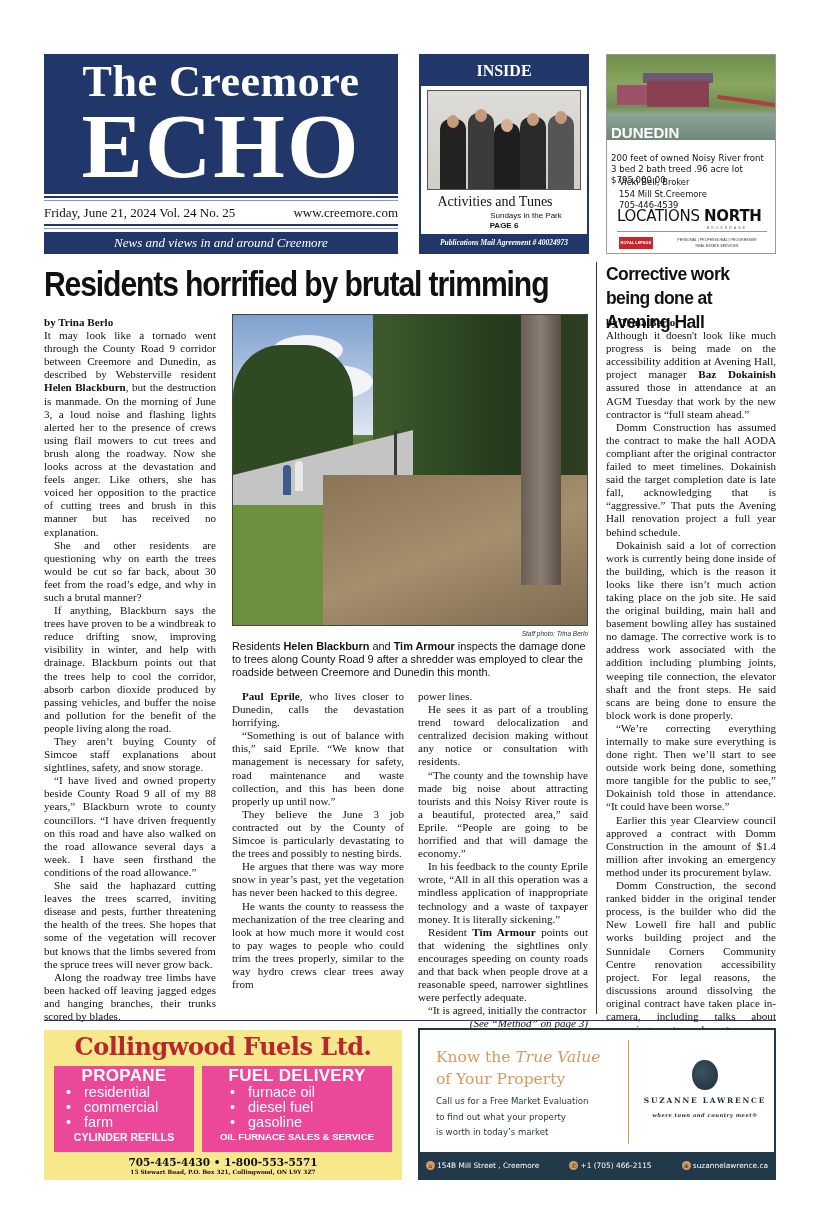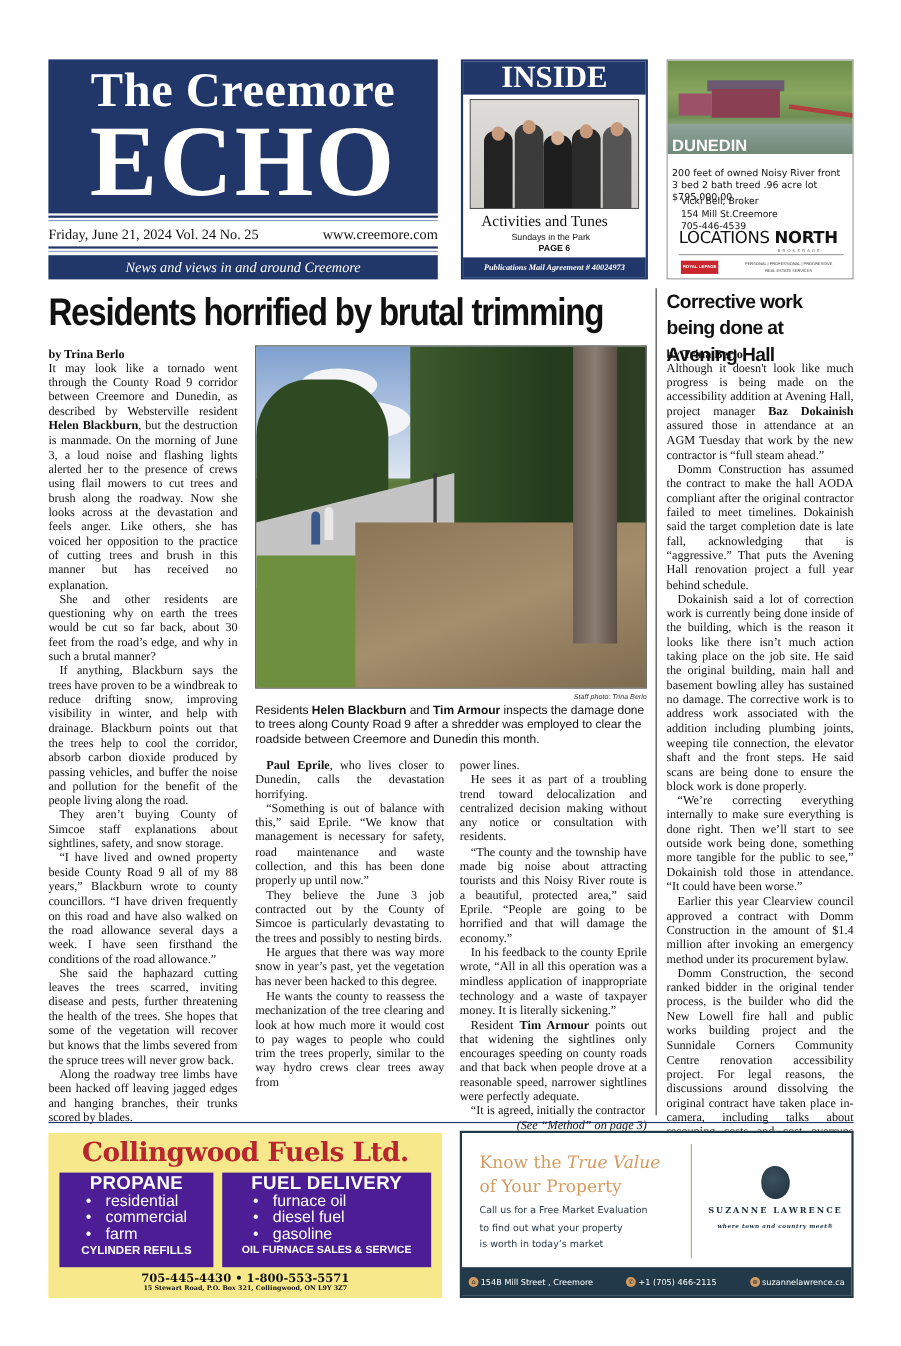--- a/index.html
+++ b/index.html
@@ -15,26 +15,26 @@
     font-family: "Liberation Serif", serif; font-weight: bold; font-size: 92px; line-height: 96px; letter-spacing: 2px; }
   .mast-rule { position: absolute; left: 0; width: 354px; height: 2px; background: #213669; }
   .mast-rule.thin { height: 1px; background: #8a98c0; }
   .mast-dateline { position: absolute; left: 0; top: 150px; width: 354px; height: 18px; display: flex;
     justify-content: space-between; font-size: 13px; line-height: 18px; font-family: "Liberation Serif", serif; }
   .mast-tagline { position: absolute; left: 0; top: 178px; width: 354px; height: 22px; background: #213669; color: #fff;
     text-align: center; font-style: italic; font-size: 13px; line-height: 22px; }
 
   
   .inside { position: absolute; left: 419px; top: 54px; width: 170px; height: 200px; border: 2px solid #213669; background: #fff; }
-  .inside-head { height: 30px; background: #213669; color: #fff; text-align: center; font-weight: bold; font-size: 28px; line-height: 30px; }
+  .inside-head { height: 30px; background: #213669; color: #fff; text-align: center; font-weight: bold; font-size: 16px; line-height: 30px; }
   .inside-photo { position: absolute; left: 6px; top: 34px; width: 154px; height: 100px; background: linear-gradient(#dedcd8, #cfcdc8); border: 1px solid #555; overflow: hidden; }
   .band-person { position: absolute; bottom: 0; width: 26px; border-radius: 10px 10px 0 0; }
   .band-head { position: absolute; width: 12px; height: 13px; border-radius: 50%; background: #c79a7b; }
   .inside-title { position: absolute; left: 0; top: 138px; width: 148px; text-align: center; font-size: 14px; line-height: 16px; }
-  .inside-sub { position: absolute; left: 0; top: 155px; width: 166px; text-align: left; font-family: "Liberation Sans", sans-serif; font-size: 8px; line-height: 10px; padding-left: 44px; }
+  .inside-sub { position: absolute; left: 0; top: 155px; width: 166px; text-align: center; font-family: "Liberation Sans", sans-serif; font-size: 8px; line-height: 10px; padding-left: 44px; }
   .inside-page { position: absolute; left: 0; top: 165px; width: 166px; text-align: center; font-family: "Liberation Sans", sans-serif; font-size: 8px; font-weight: bold; line-height: 10px; }
   .inside-mail { position: absolute; left: 0; bottom: 0; width: 166px; height: 18px; background: #213669; color: #fff; text-align: center;
     font-size: 7.5px; font-weight: bold; line-height: 18px; font-style: italic; }
 
   
   .dunedin { position: absolute; left: 606px; top: 54px; width: 170px; height: 200px; border: 1px solid #999; background: #fff; overflow: hidden; }
   .dun-photo { position: absolute; left: 0; top: 0; width: 170px; height: 85px;
     background: linear-gradient(180deg, #6d8f4a 0%, #8aa760 35%, #6f8e53 60%, #a7b7a0 78%, #7f9f6c 100%); }
   .dun-house { position: absolute; left: 40px; top: 26px; width: 62px; height: 26px; background: #8b3f52; }
   .dun-house2 { position: absolute; left: 10px; top: 30px; width: 30px; height: 20px; background: #9c5168; }
@@ -86,25 +86,25 @@
   .credit { position: absolute; left: 232px; top: 630px; width: 356px; text-align: right; font-family: "Liberation Sans", sans-serif; font-style: italic; font-size: 6.5px; color: #333; }
   .caption { position: absolute; left: 232px; top: 640px; width: 360px; font-family: "Liberation Sans", sans-serif; font-size: 10.9px; line-height: 13px; color: #111; }
   .caption b { font-weight: bold; }
 
   
   .bottom-rule { position: absolute; left: 44px; top: 1020px; width: 732px; height: 1px; background: #213669; }
 
   
   .cf-ad { position: absolute; left: 44px; top: 1030px; width: 358px; height: 150px; background: #f7e98b; }
   .cf-title { position: absolute; left: 0; top: 0; width: 358px; text-align: center; font-family: "DejaVu Serif", serif; font-weight: bold; font-size: 24px; line-height: 34px; color: #b8262e; letter-spacing: -0.5px; }
-  .cf-box { position: absolute; top: 36px; height: 86px; background: #4c1d95; color: #fff; font-family: "Liberation Sans", sans-serif; }
+  .cf-box { position: absolute; top: 36px; height: 86px; background: #ec4899; color: #fff; font-family: "Liberation Sans", sans-serif; }
   .cf-box1 { left: 10px; width: 140px; }
   .cf-box2 { left: 158px; width: 190px; }
   .cf-box-h { text-align: center; font-weight: bold; font-size: 17px; line-height: 18px; letter-spacing: 0.3px; margin-top: 1px; }
-  .cf-list { list-style: none; padding-left: 24px; font-size: 14.5px; line-height: 15px; }
+  .cf-list { list-style: none; padding-left: 12px; font-size: 14.5px; line-height: 15px; }
   .cf-list li::before { content: "•"; display: inline-block; width: 18px; }
   .cf-box2 .cf-list { padding-left: 28px; }
   .cf-foot { text-align: center; font-weight: bold; font-size: 10.5px; line-height: 14px; }
   .cf-box2 .cf-foot { font-size: 9.6px; }
   .cf-phone { position: absolute; left: 0; top: 126px; width: 358px; text-align: center; font-family: "DejaVu Serif", serif; font-weight: bold; font-size: 10.5px; line-height: 12px; color: #111; }
   .cf-addr { position: absolute; left: 0; top: 138px; width: 358px; text-align: center; font-family: "DejaVu Serif", serif; font-weight: bold; font-size: 5.8px; line-height: 8px; color: #111; }
 
   
   .sl-ad { position: absolute; left: 418px; top: 1028px; width: 358px; height: 152px; border: 2px solid #213948; background: #fff; }
   .sl-h1 { position: absolute; left: 16px; top: 16px; font-family: "DejaVu Serif", serif; font-size: 15.5px; line-height: 22px; color: #d49a5e; }

